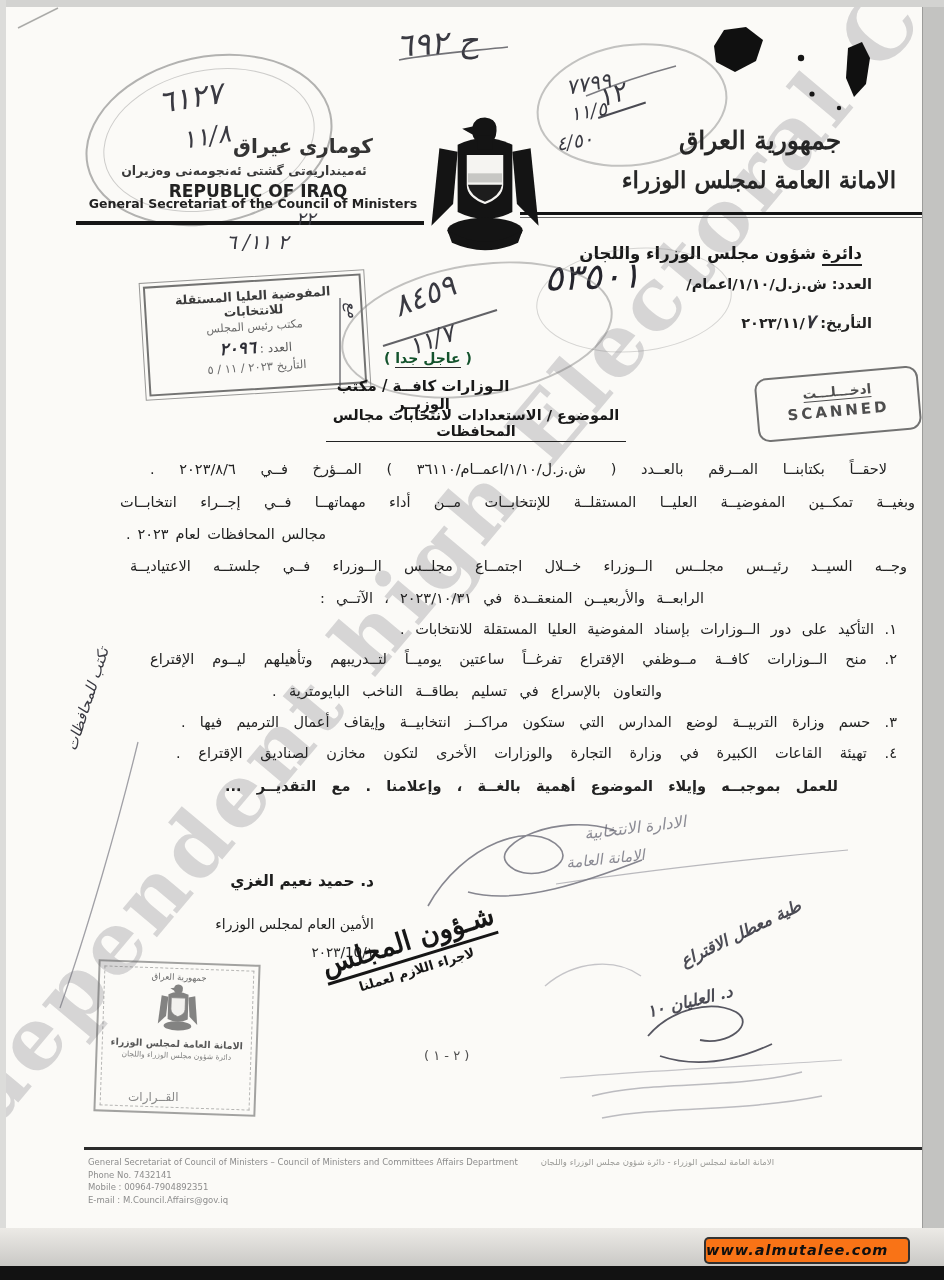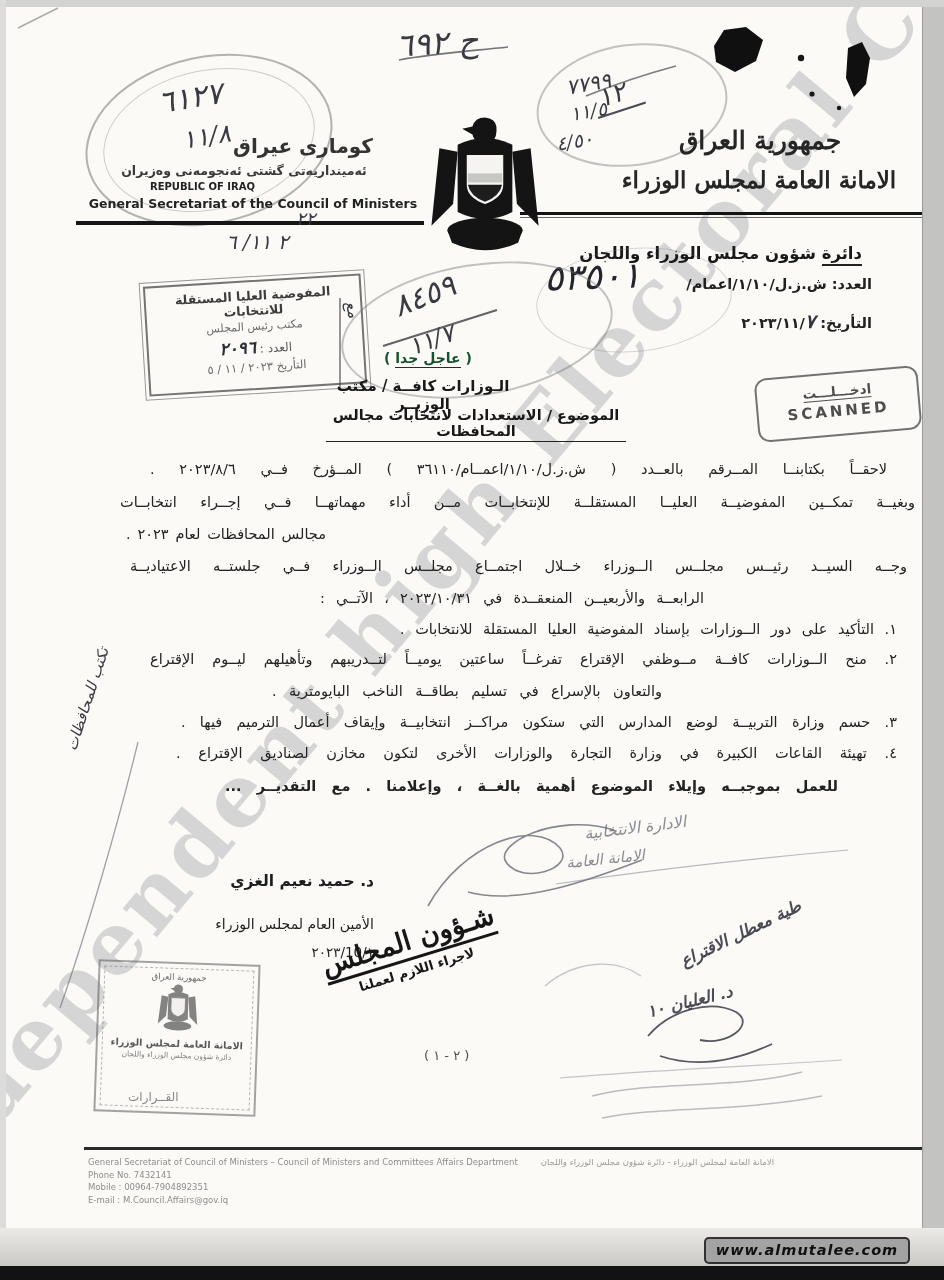--- a/index.html
+++ b/index.html
@@ -26,21 +26,21 @@
   #cal1{left:640px;top:126px;width:240px;text-align:center;font:700 25px "DejaVu Serif",serif;color:#262626}
   #cal2{left:614px;top:166px;width:290px;text-align:center;font:700 23px "DejaVu Serif",serif;color:#262626}
   #rule-r{left:520px;top:212px;width:402px;height:6px;border-top:3px solid #141414;border-bottom:1px solid #666}
   
   #l-oval{left:84px;top:56px;width:250px;height:168px;border:2px solid rgba(105,105,105,.5);border-radius:50%;transform:rotate(-12deg)}
   #l-oval2{left:102px;top:70px;width:214px;height:140px;border:1px solid rgba(120,120,120,.35);border-radius:50%;transform:rotate(-12deg)}
   #l-num{left:158px;top:80px;font-size:30px;transform:rotate(-9deg);letter-spacing:3px}
   #l-date{left:182px;top:122px;font-size:25px;transform:rotate(-9deg)}
   #kur1{left:228px;top:134px;width:150px;text-align:center;font-weight:700;font-size:20px;color:#333}
   #kur2{left:106px;top:163px;width:276px;text-align:center;font-weight:700;font-size:12.5px;color:#3a3a3a}
-  #eng1{left:150px;top:181px;width:216px;font-weight:700;font-size:10px;color:#222}
+  #eng1{left:150px;top:181px;width:216px;text-align:center;font-weight:700;font-size:17px;color:#222}
   #eng2{left:88px;top:196px;width:330px;text-align:center;font-weight:700;font-size:12.5px;color:#222}
   #rule-l{left:76px;top:221px;width:348px;height:4px;background:#161616}
   #note22{left:296px;top:208px;font-size:18px}
   #note2116{left:226px;top:230px;font-size:20px}
   
   #eagle{left:428px;top:116px;width:114px;height:142px}
   
   #dept{right:82px;top:244px;font-weight:700;font-size:16.5px;color:#191919}
   #dept .u{border-bottom:2px solid #222;padding-bottom:1px}
   #numline{right:72px;top:276px;font-weight:700;font-size:14.5px;color:#202020}
@@ -112,22 +112,22 @@
   #frule{left:84px;top:1147px;width:852px;height:3px;background:#2b2b2b}
   #footer{left:88px;top:1156px;width:760px;font-size:8.5px;color:#8d8d8d;line-height:12.5px}
   #footer .row1{display:flex;gap:23px}
   #footer .ar{color:#9a9a96}
   
   #edge-r{left:922px;top:0;width:22px;height:1280px;background:#c3c3c1;border-left:1px solid #9c9c9a}
   #edge-t{left:0;top:0;width:944px;height:7px;background:#d3d3d1}
   #edge-l{left:0;top:0;width:6px;height:1280px;background:#dcdcda}
   #graybase{left:0;top:1228px;width:944px;height:42px;background:linear-gradient(#eceae6,#c6c5c2)}
   #blackbar{left:0;top:1266px;width:944px;height:14px;background:#121212}
-  #pill{left:706px;top:1239px;width:202px;height:23px;background:#a3a3a3;border-radius:3px;
-        font:700 italic 14.5px "DejaVu Sans",sans-serif;color:#101010;text-align:center;line-height:23px;letter-spacing:1px;
+  #pill{left:706px;top:1239px;width:202px;height:23px;background:#f97316;border-radius:3px;
+        font:700 italic 14.5px "DejaVu Sans",sans-serif;color:#101010;line-height:23px;letter-spacing:1px;
         box-shadow:0 0 0 2px rgba(20,20,20,.85)}
   svg.overlay{position:absolute;left:0;top:0;pointer-events:none}
 </style>
 </head>
 <body>
 
 <div id="stage">
 
   <div id="watermark" class="abs">Independent high Electoral Commission</div>
 

